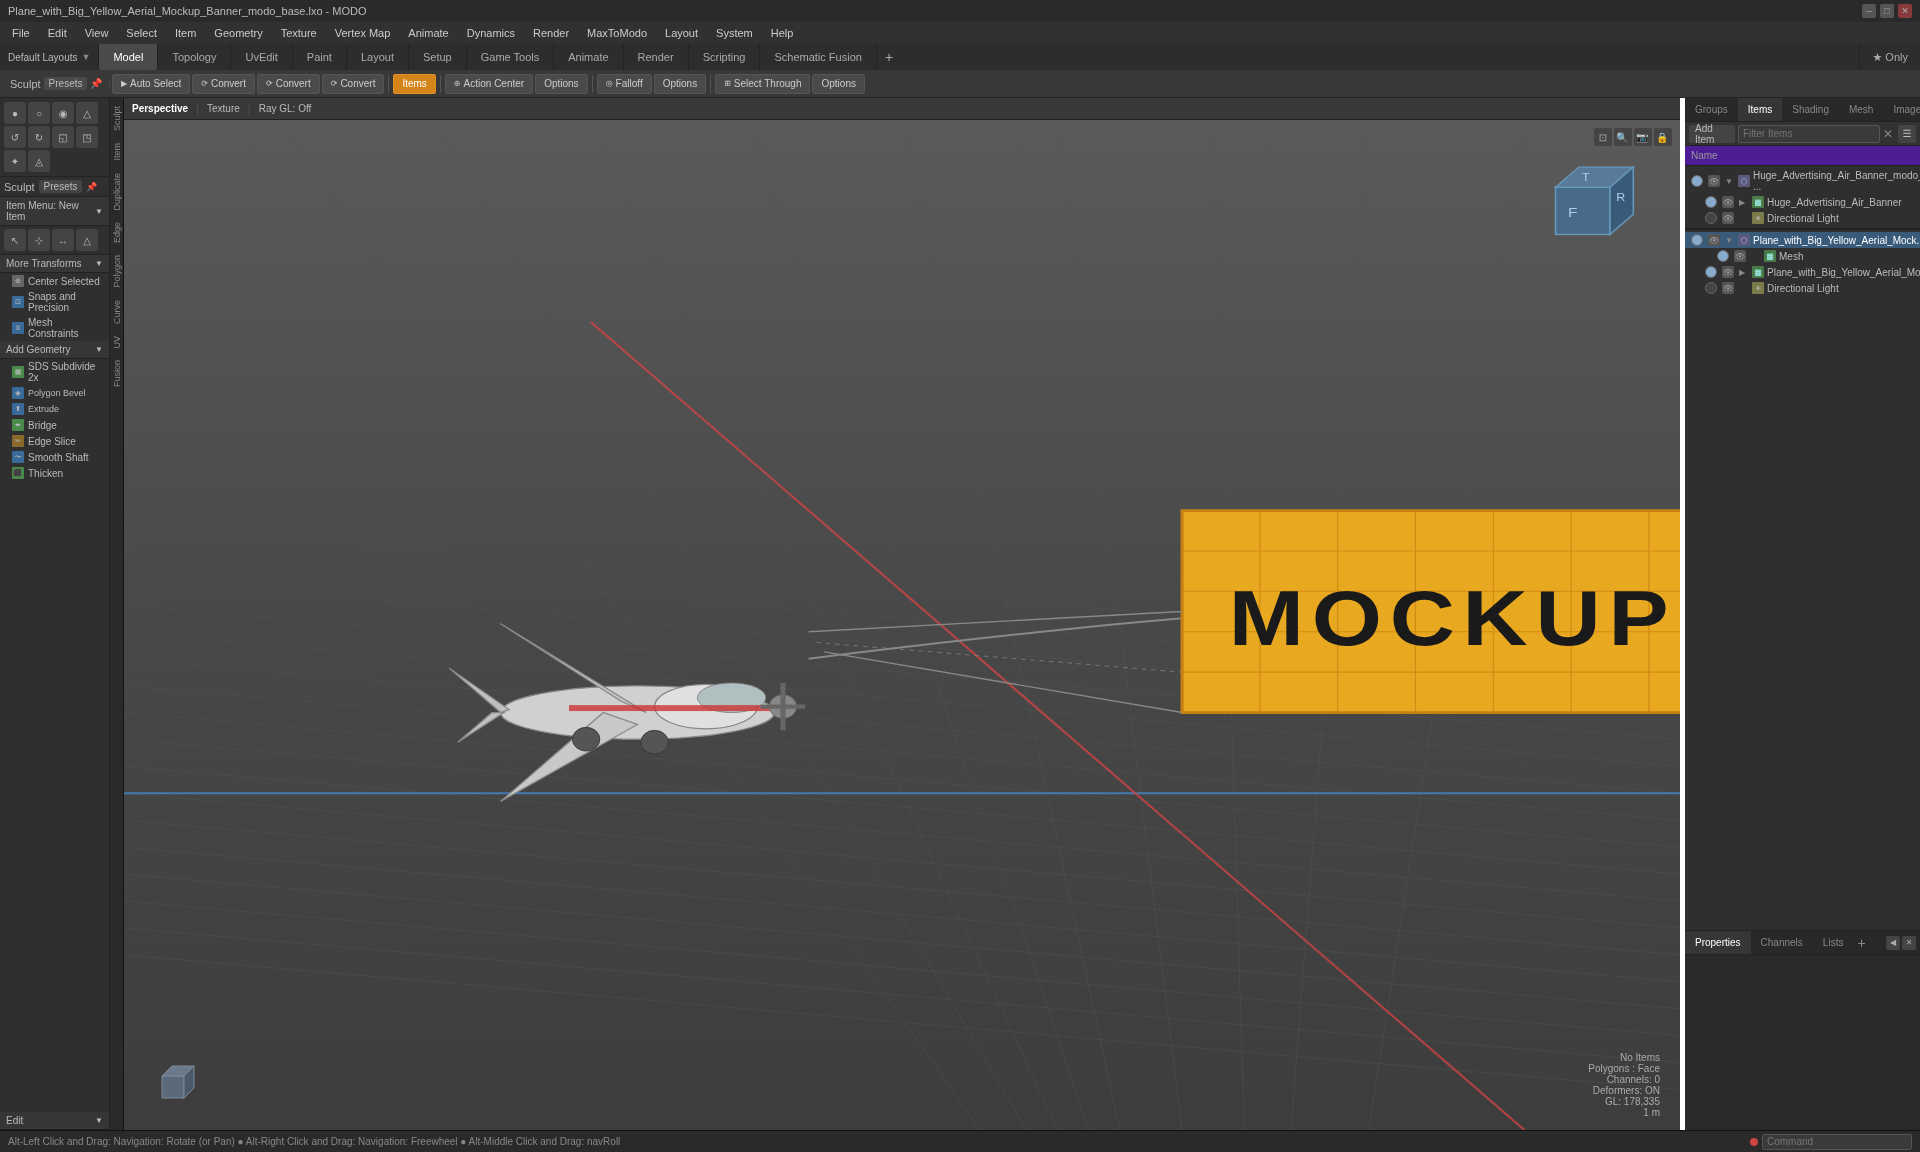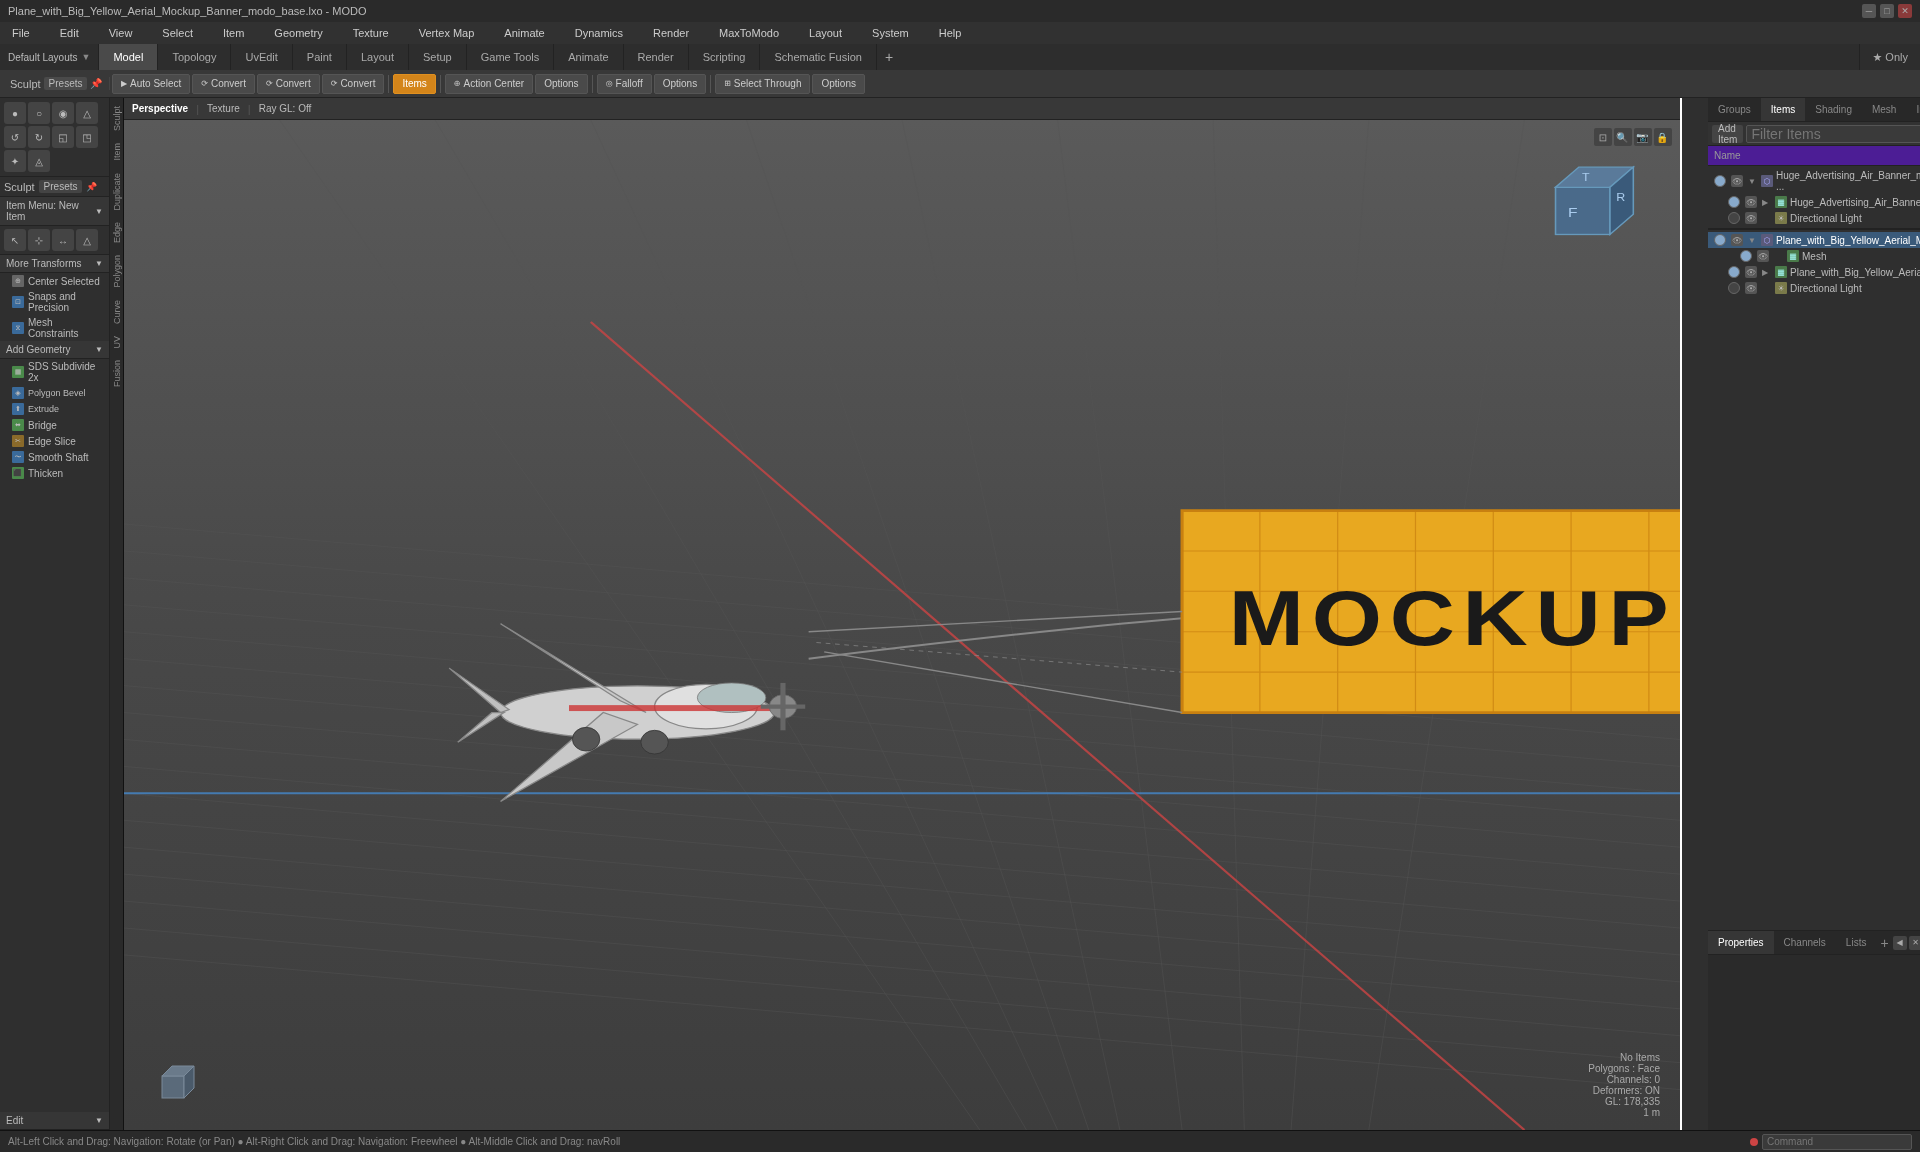--- a/index.html
+++ b/index.html
@@ -5,21 +5,21 @@
     * { margin: 0; padding: 0; box-sizing: border-box; }
     body { width: 1920px; height: 1152px; background: #3a3a3a; font-family: 'Segoe UI', Arial, sans-serif; font-size: 11px; color: #ccc; overflow: hidden; }
 
     
     #titlebar { width: 100%; height: 22px; background: #2a2a2a; display: flex; align-items: center; padding: 0 8px; justify-content: space-between; }
     #titlebar .title { color: #bbb; font-size: 11px; }
     #titlebar .win-controls { display: flex; gap: 4px; }
     #titlebar .win-btn { width: 14px; height: 14px; border-radius: 2px; background: #555; display: flex; align-items: center; justify-content: center; font-size: 9px; color: #aaa; cursor: pointer; border: none; }
 
     
-    #menubar { width: 100%; height: 22px; background: #313131; display: flex; align-items: center; padding: 0 4px; gap: 14px; }
+    #menubar { width: 100%; height: 22px; background: #313131; display: flex; align-items: center; padding: 0 4px; gap: 2px; }
     .menu-item { padding: 2px 8px; color: #ccc; font-size: 11px; cursor: pointer; border-radius: 2px; }
 
     
     #tabs-row { width: 100%; height: 26px; background: #2d2d2d; display: flex; align-items: center; justify-content: center; }
     .tab-item { padding: 4px 14px; color: #aaa; font-size: 11px; cursor: pointer; border-right: 1px solid #222; height: 100%; display: flex; align-items: center; }
     .tab-item.active { background: #4a4a4a; color: #fff; }
     .tab-add { padding: 4px 8px; color: #aaa; font-size: 14px; cursor: pointer; }
     .tab-only { margin-left: auto; padding: 4px 12px; color: #aaa; font-size: 11px; border-left: 1px solid #222; height: 100%; display: flex; align-items: center; }
 
     
@@ -59,32 +59,32 @@
 
     
     #viewport { flex: 1; background: #4a4a4a; position: relative; overflow: hidden; }
     .vp-header { height: 22px; background: #383838; display: flex; align-items: center; padding: 0 8px; gap: 8px; border-bottom: 1px solid #222; }
     .vp-label { font-size: 10px; color: #bbb; }
     .vp-label.active { color: #fff; font-weight: bold; }
     .vp-sep { color: #555; }
     .vp-canvas { width: 100%; height: calc(100% - 22px); position: relative; background: linear-gradient(180deg, #5a5a5a 0%, #484848 40%, #3d3d3d 100%); }
 
     
-    #right-panel { width: 240px; background: #2f2f2f; border-left: 2px solid #ffffff; display: flex; flex-direction: column; flex-shrink: 0; padding-left: 26px; }
+    #right-panel { width: 240px; background: #2f2f2f; border-left: 5px solid #ffffff; display: flex; flex-direction: column; flex-shrink: 0; }
 
     
     .rp-tabs { height: 24px; background: #282828; display: flex; align-items: stretch; border-bottom: 1px solid #222; }
     .rp-tab { padding: 0 10px; font-size: 10px; color: #888; cursor: pointer; display: flex; align-items: center; }
     .rp-tab.active { color: #fff; background: #363636; }
     .rp-tab-icon { width: 14px; height: 14px; background: #444; border-radius: 2px; display: flex; align-items: center; justify-content: center; font-size: 8px; cursor: pointer; color: #aaa; }
 
     
     .rp-toolbar { height: 24px; background: #323232; display: flex; align-items: center; padding: 0 4px; gap: 3px; border-bottom: 1px solid #222; }
     .rp-tb-btn { padding: 1px 6px; background: #444; border-radius: 2px; font-size: 10px; color: #bbb; cursor: pointer; height: 18px; display: flex; align-items: center; }
-    .rp-search { flex: 1; height: 18px; background: #3a3a3a; border: 1px solid #555; border-radius: 2px; padding: 0 4px; font-size: 14px; color: #ccc; }
+    .rp-search { flex: 1; height: 18px; background: #3a3a3a; border: 1px solid #555; border-radius: 2px; padding: 0 4px; font-size: 10px; color: #ccc; }
     .rp-search-x { font-size: 12px; color: #888; cursor: pointer; padding: 0 2px; }
 
     
     .rp-tree { flex: 1; overflow-y: auto; padding: 2px 0; }
     .tree-item { padding: 2px 6px; font-size: 10px; color: #bbb; cursor: pointer; display: flex; align-items: center; gap: 3px; }
     .tree-item.selected { background: #3a5a7a; color: #fff; }
     .tree-arrow { font-size: 8px; color: #888; width: 10px; flex-shrink: 0; }
     .tree-icon { width: 12px; height: 12px; flex-shrink: 0; display: flex; align-items: center; justify-content: center; font-size: 8px; }
     .tree-icon.mesh { background: #4a7a4a; border-radius: 1px; color: #aff; }
     .tree-icon.scene { background: #5a5a7a; border-radius: 1px; color: #aaf; }

